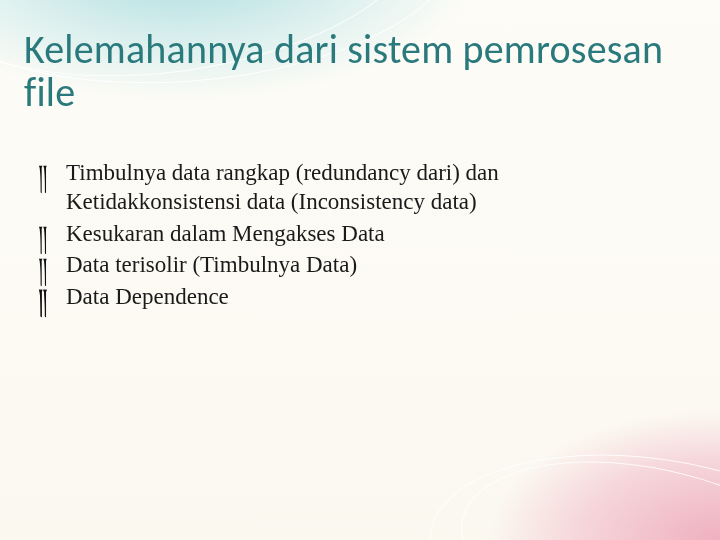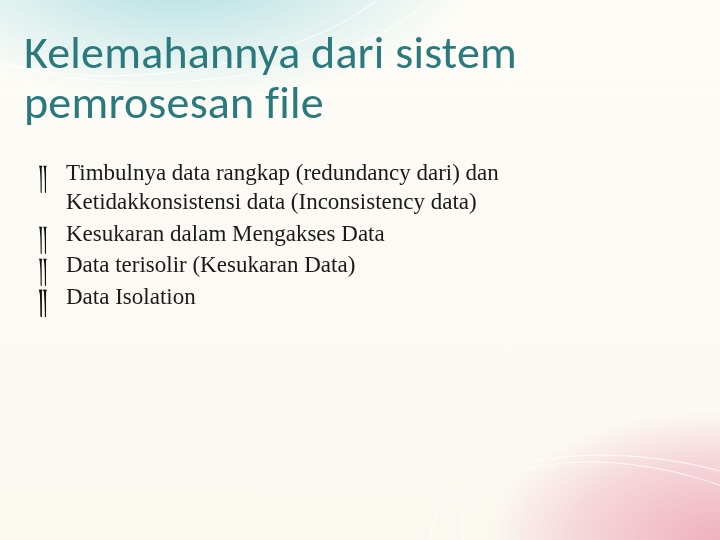--- a/index.html
+++ b/index.html
@@ -31,21 +31,21 @@
   .swirl.b { width: 560px; height: 250px; left: -100px; top: -170px; transform: rotate(-4deg); }
   .swirl.c { width: 380px; height: 180px; right: -120px; bottom: -110px; transform: rotate(12deg); border-color: rgba(255,255,255,0.85);}
   .swirl.d { width: 440px; height: 210px; right: -150px; bottom: -130px; transform: rotate(8deg); border-color: rgba(255,255,255,0.85);}
   .title {
     position: absolute;
     left: 24px;
     top: 28px;
     right: 26px;
     font-family: 'Segoe UI Light','Segoe UI','Calibri Light',Calibri,'Trebuchet MS',sans-serif;
     font-weight: 300;
-    font-size: 46px;
+    font-size: 40px;
     line-height: 1.08;
     color: #2a7a7d;
     letter-spacing: 0.2px;
   }
   .body {
     position: absolute;
     left: 38px;
     top: 158px;
     right: 60px;
     color: #1a1a1a;
@@ -81,23 +81,23 @@
     <div class="item">
       <span class="bullet">༎</span>
       <span>Timbulnya data rangkap (redundancy dari) dan Ketidakkonsistensi data (Inconsistency data)</span>
     </div>
     <div class="item">
       <span class="bullet">༎</span>
       <span>Kesukaran dalam Mengakses Data</span>
     </div>
     <div class="item">
       <span class="bullet">༎</span>
-      <span>Data terisolir (Kesukaran Data)</span>
+      <span>Data terisolir (Timbulnya Data)</span>
     </div>
     <div class="item">
       <span class="bullet">༎</span>
     </div>
     <div class="item">
       <span class="bullet">༎</span>
-      <span>Data Isolation</span>
+      <span>Data Dependence</span>
     </div>
   </div>
 </div>
 
 </body></html>

